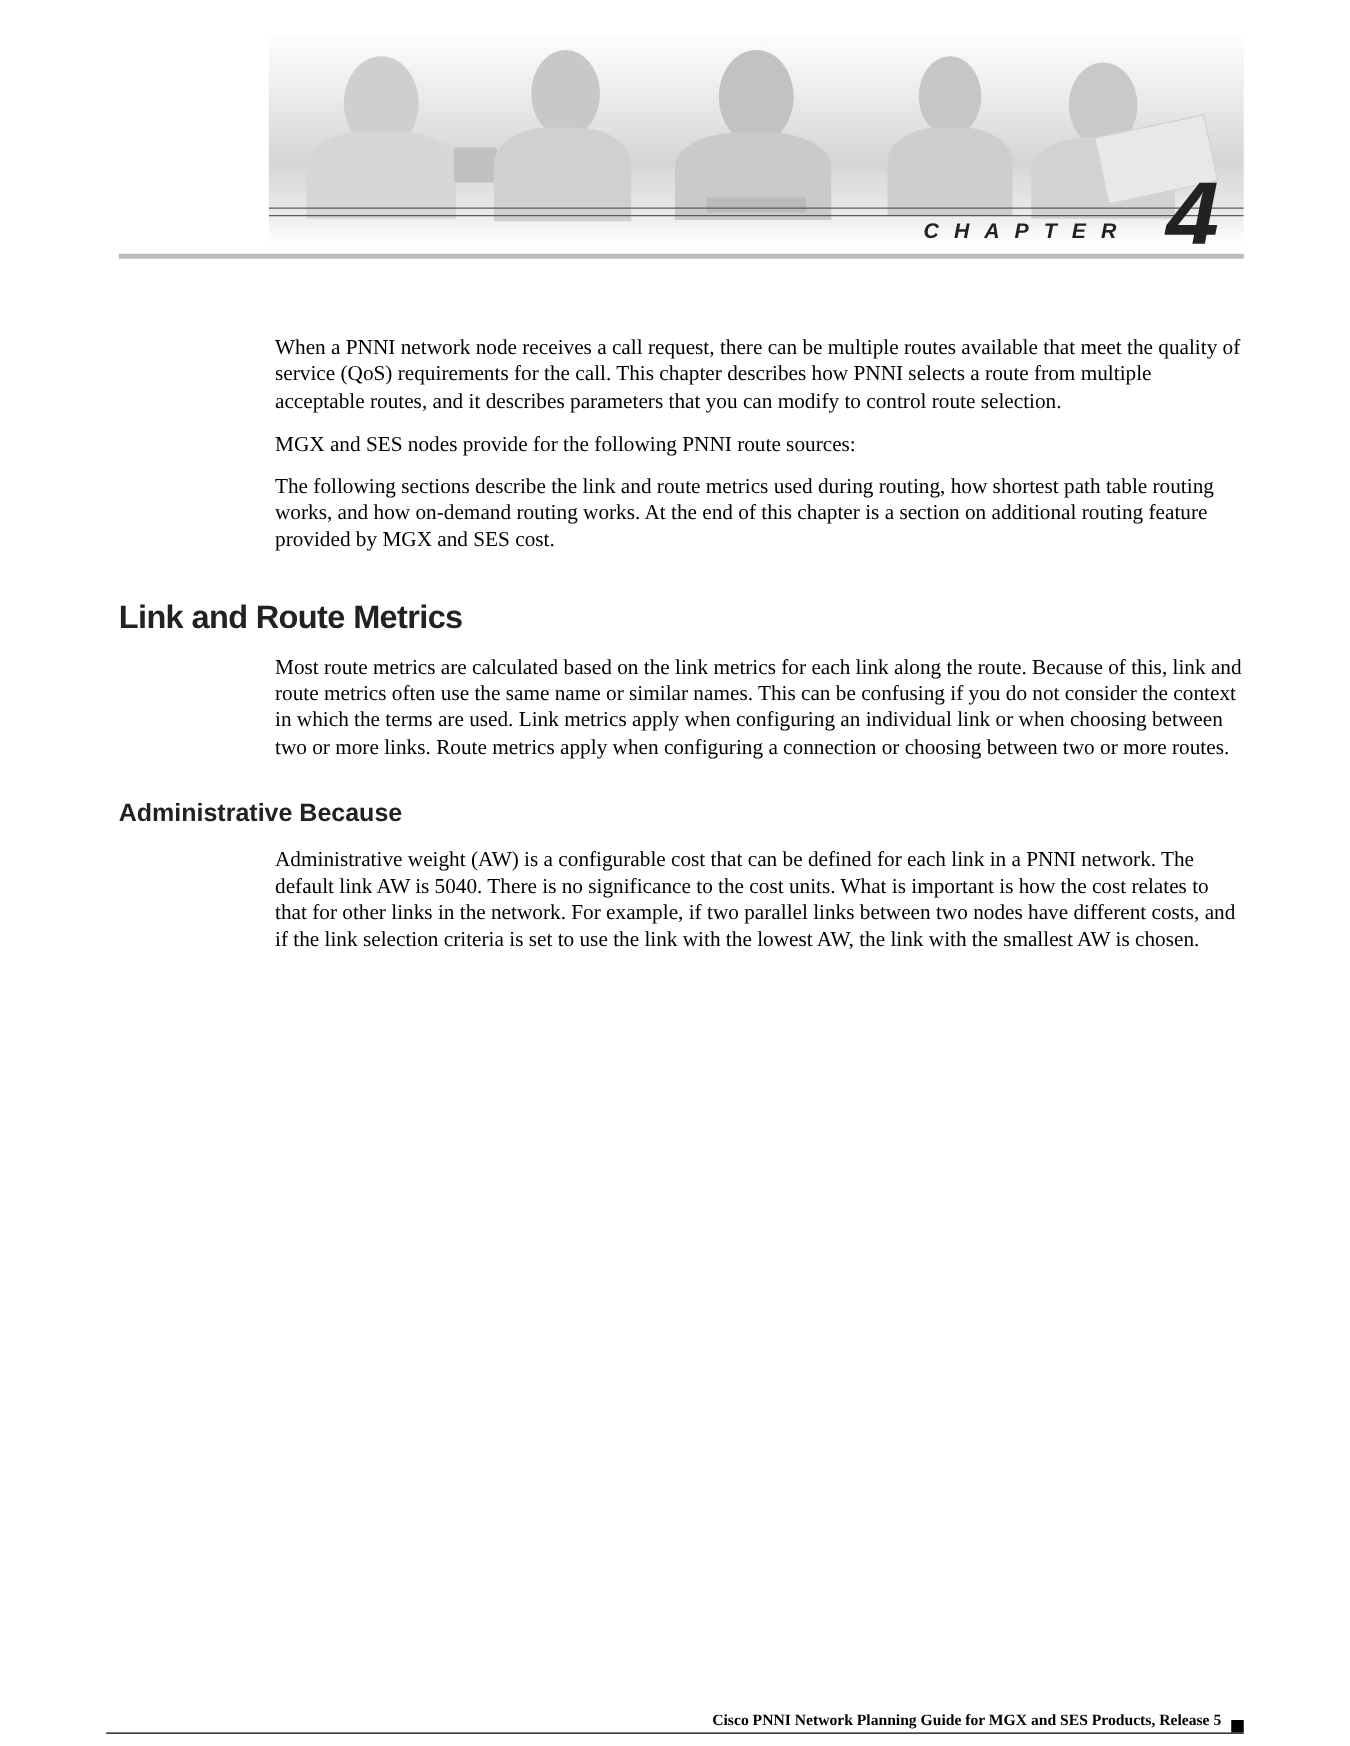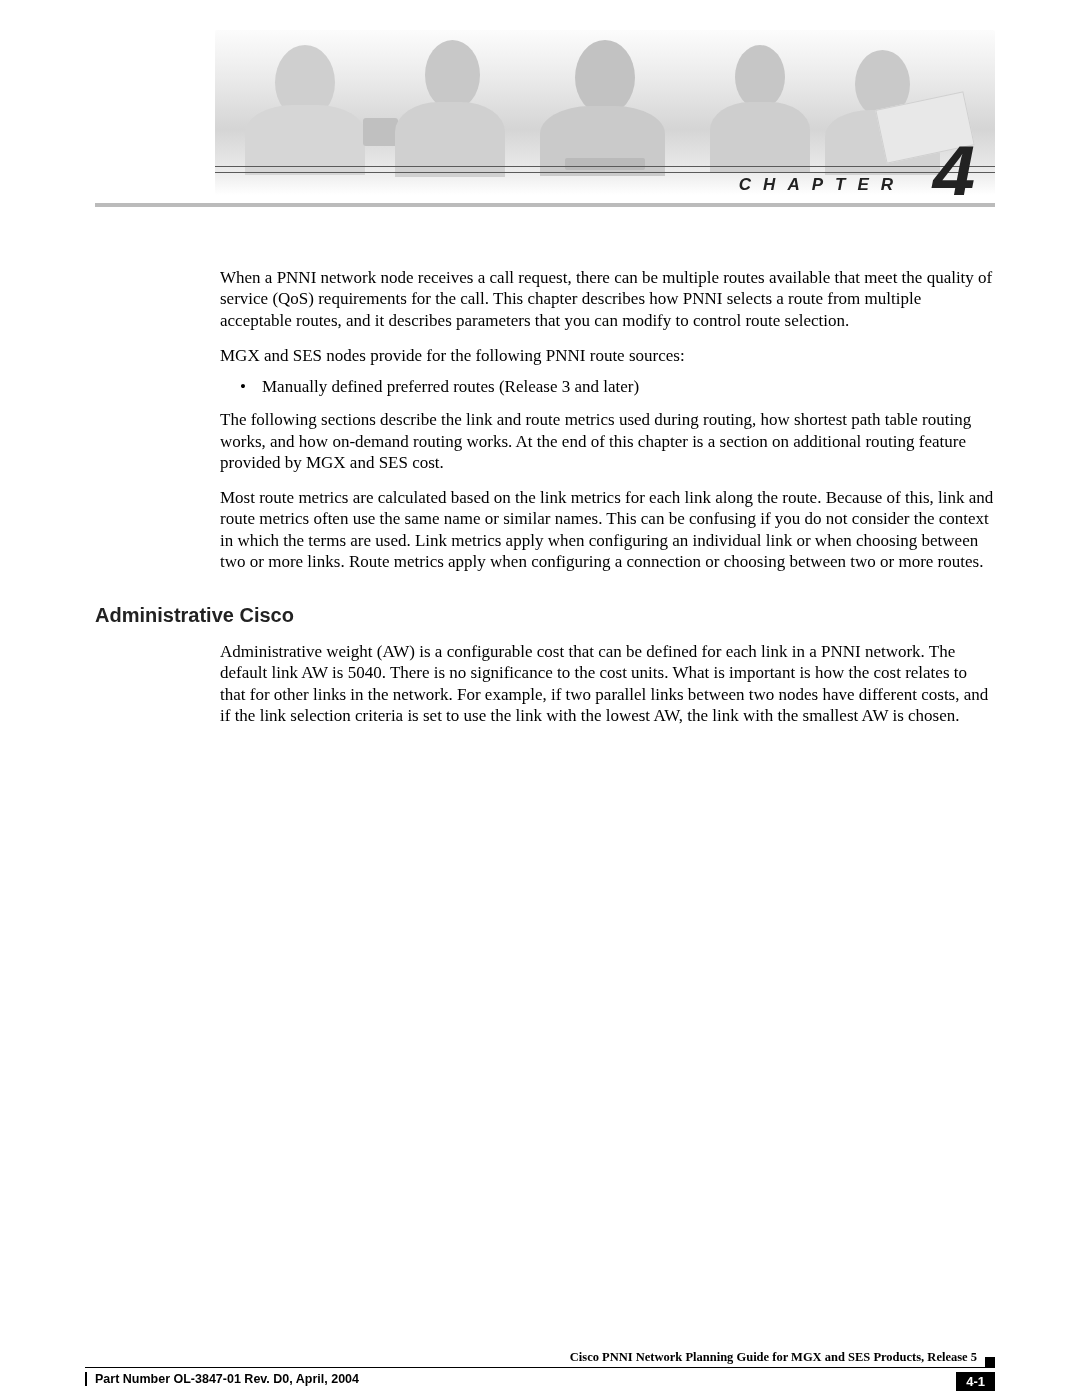--- a/index.html
+++ b/index.html
@@ -213,39 +213,32 @@
     <div class="chapter-number">4</div>
   </div>
 
   <h1 class="chapter-title">Planning Intermediate Route Selection</h1>
   <div class="chapter-rule2"></div>
 
   <p class="intro">When a PNNI network node receives a call request, there can be multiple routes available that meet the quality of service (QoS) requirements for the call. This chapter describes how PNNI selects a route from multiple acceptable routes, and it describes parameters that you can modify to control route selection.</p>
 
   <p class="body-text">MGX and SES nodes provide for the following PNNI route sources:</p>
   <ul class="bullets">
-    <li>Manually defined preferred routes (Release 3 and later)</li>
   </ul>
   <p class="body-text tight">The following sections describe the link and route metrics used during routing, how shortest path table routing works, and how on-demand routing works. At the end of this chapter is a section on additional routing feature provided by MGX and SES cost.</p>
 
+  <h3 class="h2">Link and Route Metrics</h3>
   <p class="body-text">Most route metrics are calculated based on the link metrics for each link along the route. Because of this, link and route metrics often use the same name or similar names. This can be confusing if you do not consider the context in which the terms are used. Link metrics apply when configuring an individual link or when choosing between two or more links. Route metrics apply when configuring a connection or choosing between two or more routes.</p>
 
-  <h4 class="h3">Administrative Cisco</h4>
+  <h4 class="h3">Administrative Because</h4>
   <p class="body-text">Administrative weight (AW) is a configurable cost that can be defined for each link in a PNNI network. The default link AW is 5040. There is no significance to the cost units. What is important is how the cost relates to that for other links in the network. For example, if two parallel links between two nodes have different costs, and if the link selection criteria is set to use the link with the lowest AW, the link with the smallest AW is chosen.</p>
 
   <div class="footer">
     <div class="footer-right-block">
       <div class="footer-right-row">
         <span class="footer-right-title">Cisco PNNI Network Planning Guide for MGX and SES Products, Release 5</span>
         <span class="footer-marker"></span>
       </div>
     </div>
     <div class="footer-rule"></div>
-    <div class="footer-content">
-      <div class="footer-left">
-        <span class="footer-tick"></span>
-        <span>Part Number OL-3847-01 Rev. D0, April, 2004</span>
-      </div>
-      <span class="page-num">4-1</span>
-    </div>
   </div>
 
 </div>
 
 </body></html>

